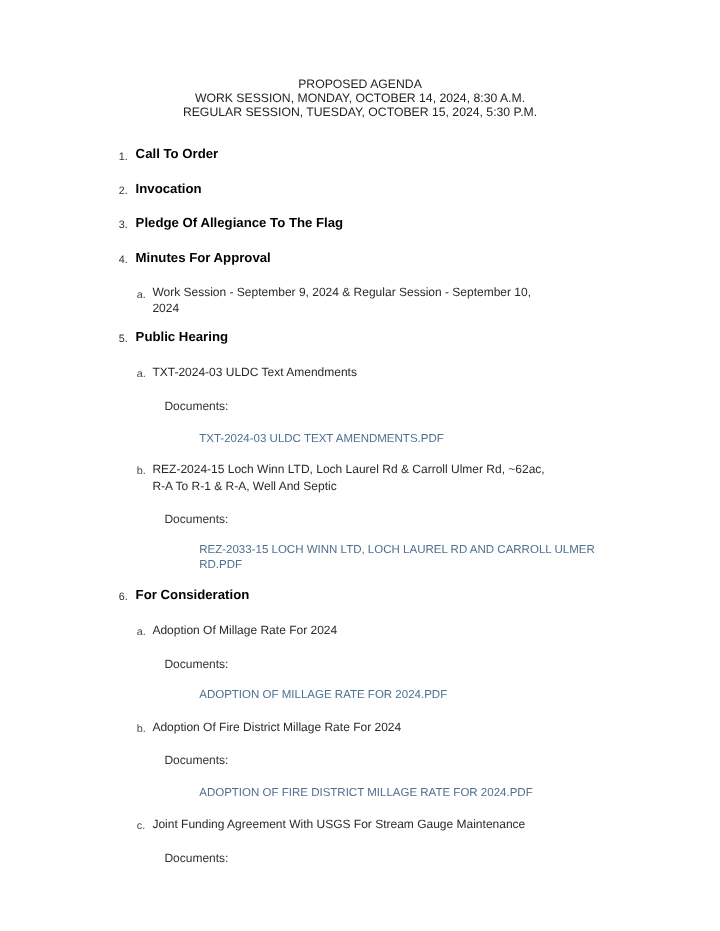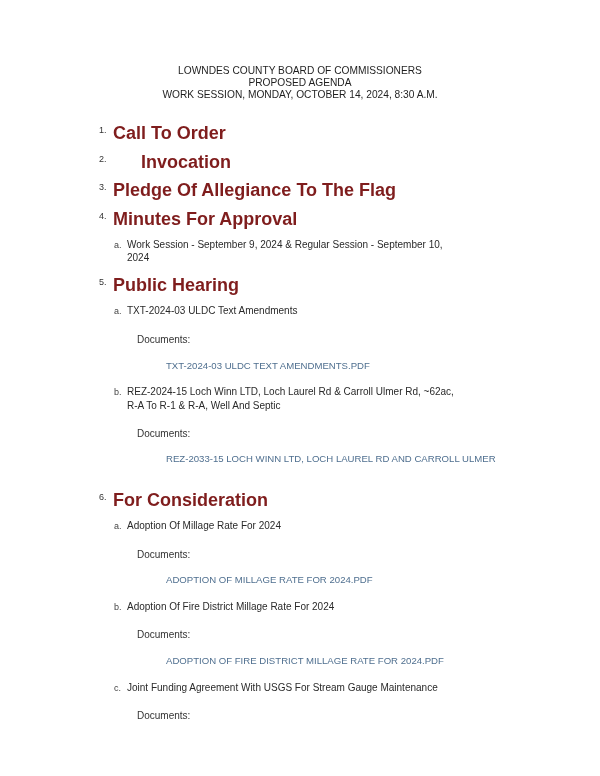--- a/index.html
+++ b/index.html
@@ -6,40 +6,40 @@
   body {
     width: 600px; height: 776px; position: relative; overflow: hidden;
     font-family: "Liberation Sans", sans-serif; color: #222222;
   }
   .header {
     position: absolute; left: 0; top: 65px; width: 600px;
     text-align: center; font-size: 10.2px; line-height: 11.8px; color: #1f1f1f;
   }
   .abs { position: absolute; white-space: nowrap; }
   .num { font-size: 9px; color: #333; }
-  .h1 { font-size: 18px; font-weight: bold; color: #7f1d1d; }
+  .h1 { font-size: 11px; font-weight: bold; color: #000000; }
   .letter { font-size: 9px; color: #444; }
   .sub { font-size: 10px; color: #2a2a2a; line-height: 13.5px; }
   .docs { font-size: 10px; color: #333; text-align: center; }
   .link { font-size: 9.6px; color: #4f6f8f; text-decoration: none; line-height: 11.5px; }
 </style>
 </head>
 <body>
 
 <div class="header">
-  <div>LOWNDES COUNTY BOARD OF COMMISSIONERS</div>
   <div>PROPOSED AGENDA</div>
   <div>WORK SESSION, MONDAY, OCTOBER 14, 2024, 8:30 A.M.</div>
+  <div>REGULAR SESSION, TUESDAY, OCTOBER 15, 2024, 5:30 P.M.</div>
 </div>
 
 <span class="abs num" style="left:99px;top:125px;">1.</span>
 <span class="abs h1" style="left:113px;top:123px;">Call To Order</span>
 
 <span class="abs num" style="left:99px;top:154px;">2.</span>
-<span class="abs h1" style="left:113px;top:152px;margin-left:28px;">Invocation</span>
+<span class="abs h1" style="left:113px;top:152px;">Invocation</span>
 
 <span class="abs num" style="left:99px;top:182px;">3.</span>
 <span class="abs h1" style="left:113px;top:180px;">Pledge Of Allegiance To The Flag</span>
 
 <span class="abs num" style="left:99px;top:211px;">4.</span>
 <span class="abs h1" style="left:113px;top:209px;">Minutes For Approval</span>
 <span class="abs letter" style="left:114px;top:240px;">a.</span>
 <span class="abs sub" style="left:127px;top:238px;">Work Session - September 9, 2024 &amp; Regular Session - September 10,</span>
 <span class="abs sub" style="left:127px;top:251px;">2024</span>
 
@@ -49,20 +49,21 @@
 <span class="abs sub" style="left:127px;top:304px;">TXT-2024-03 ULDC Text Amendments</span>
 <span class="abs docs" style="left:137px;top:334px;">Documents:</span>
 <a class="abs link" href="#" style="left:166px;top:360px;">TXT-2024-03 ULDC TEXT AMENDMENTS.PDF</a>
 
 <span class="abs letter" style="left:114px;top:387px;">b.</span>
 <span class="abs sub" style="left:127px;top:385px;">REZ-2024-15 Loch Winn LTD, Loch Laurel Rd &amp; Carroll Ulmer Rd, ~62ac,</span>
 <span class="abs sub" style="left:127px;top:399px;">R-A To R-1 &amp; R-A, Well And Septic</span>
 <span class="abs docs" style="left:137px;top:428px;">Documents:</span>
 <a class="abs link" href="#" style="left:166px;top:453px;">
   <span style="display:block;">REZ-2033-15 LOCH WINN LTD, LOCH LAUREL RD AND CARROLL ULMER</span>
+  <span style="display:block;">RD.PDF</span>
 </a>
 
 <span class="abs num" style="left:99px;top:492px;">6.</span>
 <span class="abs h1" style="left:113px;top:490px;">For Consideration</span>
 
 <span class="abs letter" style="left:114px;top:521px;">a.</span>
 <span class="abs sub" style="left:127px;top:519px;">Adoption Of Millage Rate For 2024</span>
 <span class="abs docs" style="left:137px;top:549px;">Documents:</span>
 <a class="abs link" href="#" style="left:166px;top:574px;">ADOPTION OF MILLAGE RATE FOR 2024.PDF</a>
 

